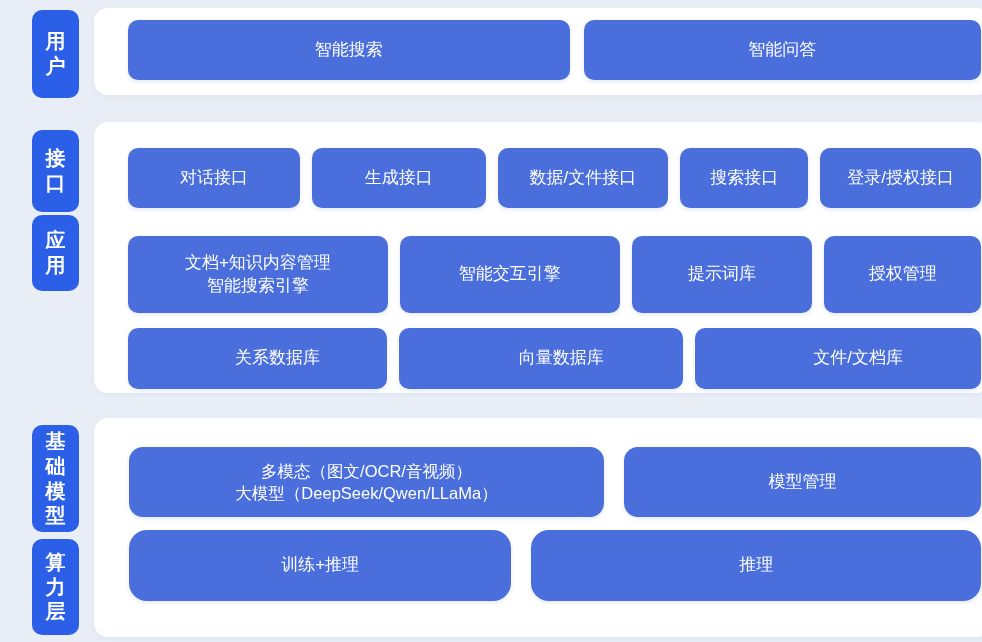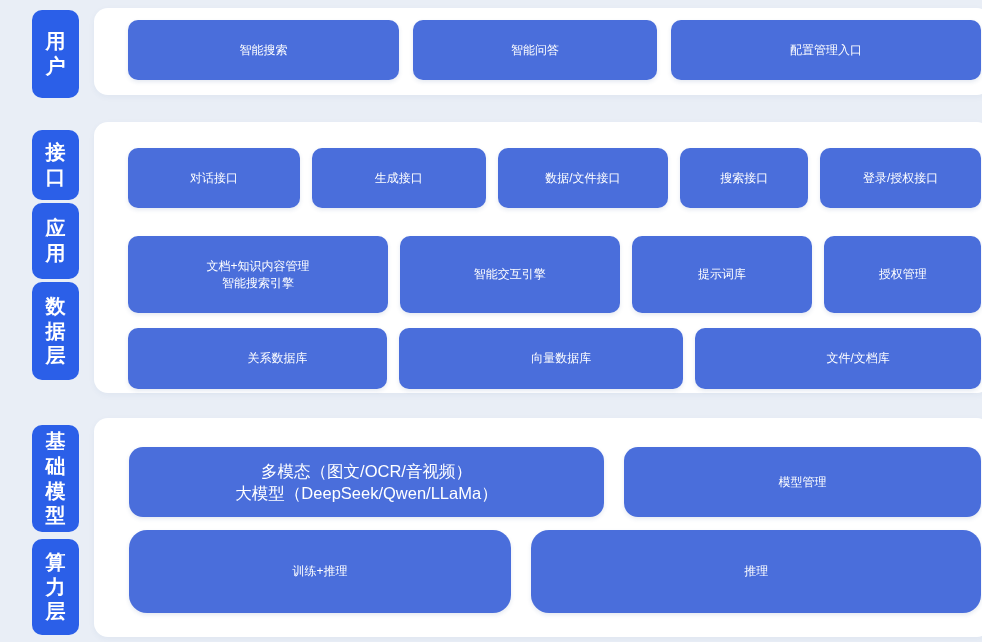--- a/index.html
+++ b/index.html
@@ -59,21 +59,21 @@
     align-items: stretch;
   }
   .btn {
     background: #4a6edb;
     color: #ffffff;
     border-radius: 10px;
     display: flex;
     flex-direction: column;
     align-items: center;
     justify-content: center;
-    font-size: 12px;
+    font-size: 17px;
     line-height: 1.35;
     text-align: center;
     white-space: nowrap;
     box-shadow: 0 2px 4px rgba(40,70,140,0.12);
   }
   .btn .ln { display:block; }
   
   #section-user { top: 8px; }
   #section-user .layer-label { margin-top: 2px; height: 88px; }
   #panel-user { height: 87px; padding: 12px 10px 15px 34px; }
@@ -90,58 +90,52 @@
   #row-data { margin-top: 15px; }
   #row-data .btn { height: 61px; padding-left: 40px; }
   
   #section-bottom { top: 418px; }
   #section-bottom .label-col { margin-top: 7px; gap: 7px; }
   #panel-bottom { height: 219px; padding: 29px 10px 20px 35px; }
   #panel-bottom .row { gap: 20px; }
   #row-model .btn { height: 70px; border-radius: 14px; }
   #row-model .btn.multiline { font-size: 16.5px; }
   #row-compute { margin-top: 13px; gap: 12px; }
-  #row-compute .btn { height: 83px; border-radius: 18px; }
+  #row-compute .btn { height: 71px; border-radius: 18px; }
 </style>
 </head>
 <body>
 
 <div class="canvas">
 
   <div class="section" id="section-user">
     <div class="label-col">
       <div class="layer-label">
         <span>用户</span>
       </div>
     </div>
     <div class="panel" id="panel-user">
       <div class="row">
         <div class="btn" style="flex:271">
           <span class="ln">智能搜索</span>
         </div>
         <div class="btn" style="flex:244">
           <span class="ln">智能问答</span>
         </div>
-        <div class="btn" style="flex:310">
-          <span class="ln">配置管理入口</span>
-        </div>
       </div>
     </div>
   </div>
 
   <div class="section" id="section-mid">
     <div class="label-col">
-      <div class="layer-label" style="height:70px">
+      <div class="layer-label" style="height:82px">
         <span>接口</span>
       </div>
       <div class="layer-label" style="height:76px">
         <span>应用</span>
-      </div>
-      <div class="layer-label" style="height:98px">
-        <span>数据层</span>
       </div>
     </div>
     <div class="panel" id="panel-mid">
       <div class="row" id="row-interface">
         <div class="btn" style="flex:172">
           <span class="ln">对话接口</span>
         </div>
         <div class="btn" style="flex:174">
           <span class="ln">生成接口</span>
         </div>

